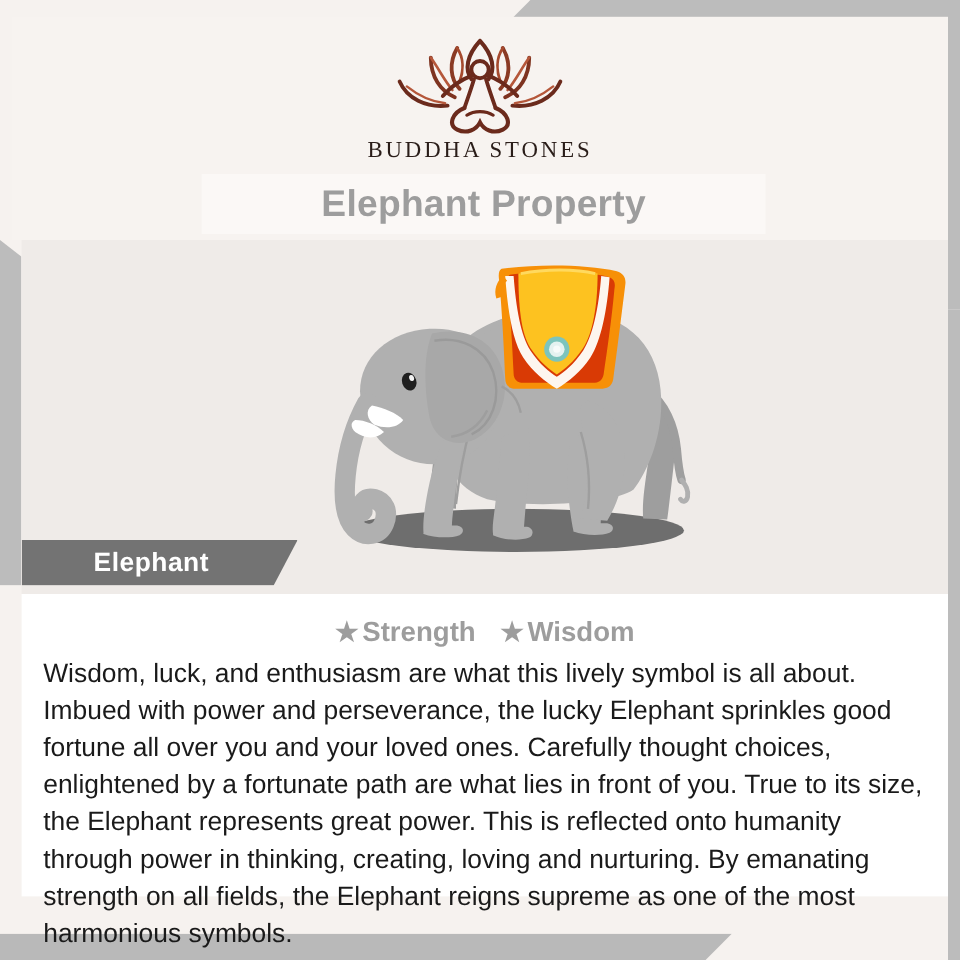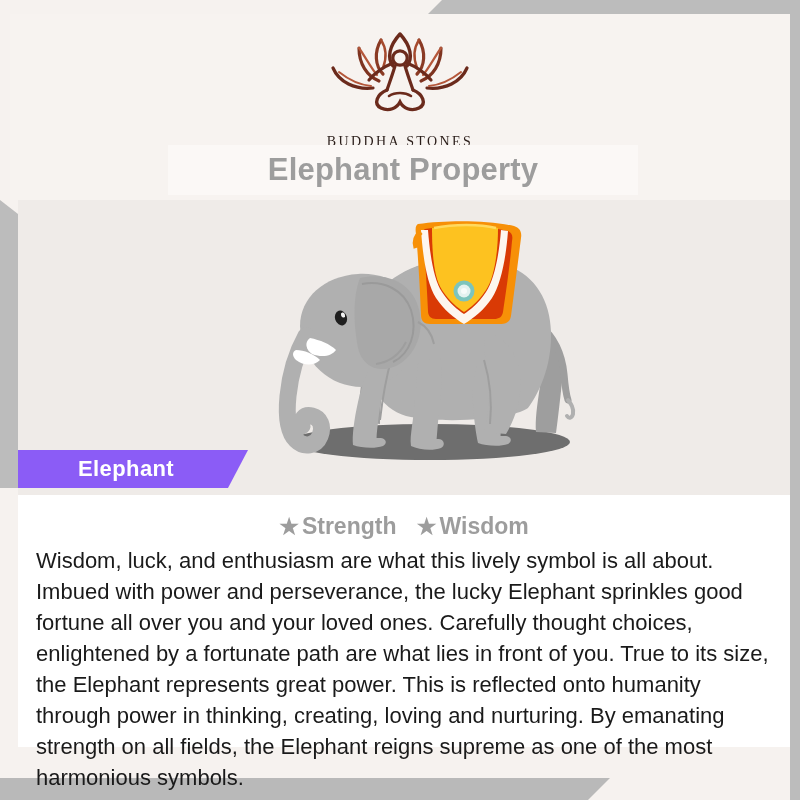--- a/index.html
+++ b/index.html
@@ -65,23 +65,23 @@
   .logo-wrap {
     position: absolute;
     top: 14px; left: 0;
     width: 780px;
     display: flex;
     flex-direction: column;
     align-items: center;
   }
   .logo-mark { width: 150px; height: 86px; display: block; }
   .logo-text {
-    margin-top: 20px;
+    margin-top: 1px;
     font-family: "Liberation Serif", serif;
-    font-size: 14px;
+    font-size: 19px;
     letter-spacing: 2.4px;
     color: #2a1d19;
   }
 
   
   .title-band {
     position: absolute;
     top: 145px; left: 168px;
     width: 470px; height: 50px;
     background: #fbf8f6;
@@ -107,21 +107,21 @@
     position: absolute;
     top: 14px; left: 222px;
     width: 360px; height: 275px;
   }
 
   
   .name-banner {
     position: absolute;
     top: 450px; left: 18px;
     width: 230px; height: 38px;
-    background: #8b5cf6;
+    background: #737373;
     clip-path: polygon(0 0, 100% 0, calc(100% - 20px) 100%, 0 100%);
     display: flex;
     align-items: center;
   }
   .name-text {
     margin-left: 60px;
     font-size: 22px;
     font-weight: bold;
     color: #ffffff;
     letter-spacing: 0.4px;

